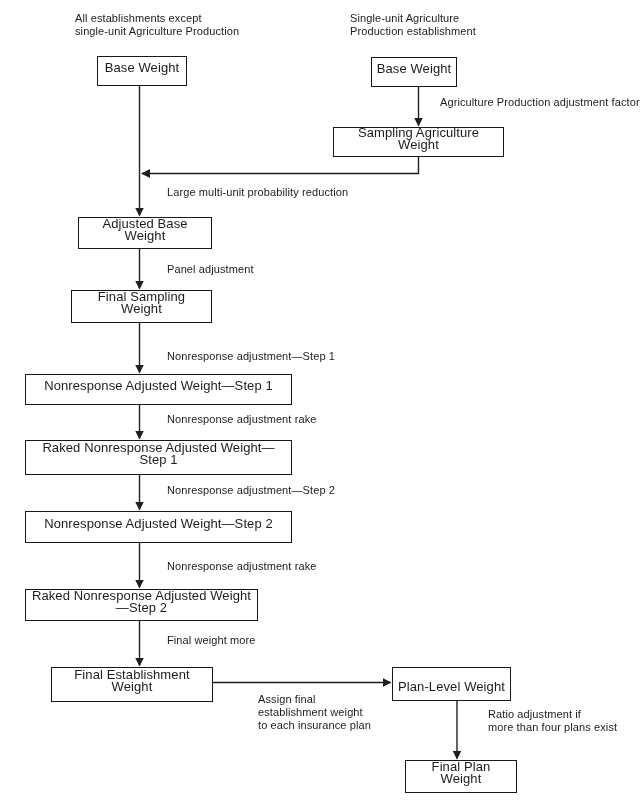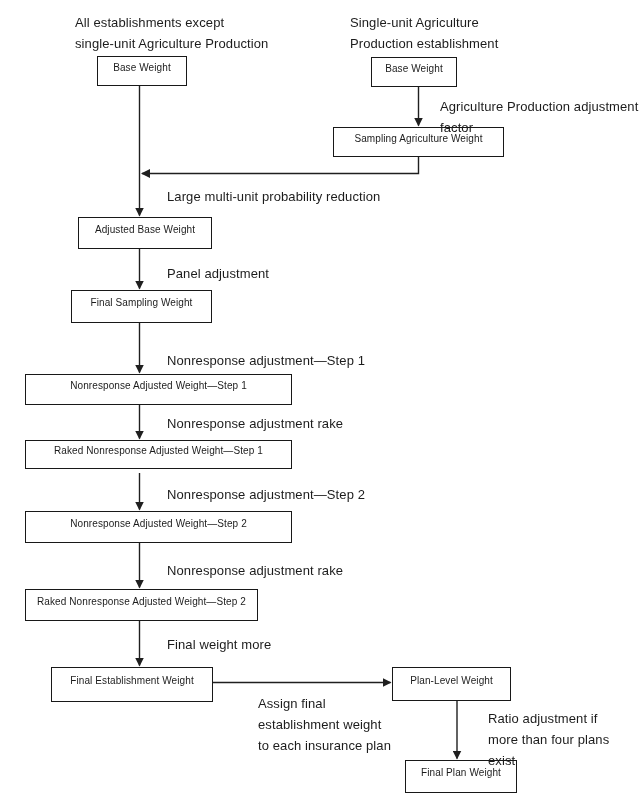--- a/index.html
+++ b/index.html
@@ -25,30 +25,30 @@
   }
   .node {
     position: absolute;
     box-sizing: border-box;
     border: 1.4px solid #181818;
     background: #ffffff;
     display: flex;
     align-items: center;
     justify-content: center;
     padding: 0 4px 7px 4px;
-    font-size: 10px;
+    font-size: 13px;
     letter-spacing: 0.1px;
     text-align: center;
     line-height: 12px;
   }
   .flow-label {
     position: absolute;
-    font-size: 13px;
+    font-size: 11px;
     letter-spacing: 0.1px;
-    line-height: 21px;
+    line-height: 13px;
     white-space: pre-line;
   }
 </style>
 </head>
 <body>
 
 <div class="canvas">
 
   <svg class="connector-layer" width="640" height="803" viewBox="0 0 640 803" xmlns="http://www.w3.org/2000/svg">
     <defs>
@@ -87,33 +87,33 @@
   </div>
   <div class="node" style="left:78px; top:217px; width:134px; height:32px;">
     <span>Adjusted Base Weight</span>
   </div>
   <div class="node" style="left:71px; top:290px; width:141px; height:33px;">
     <span>Final Sampling Weight</span>
   </div>
   <div class="node" style="left:25px; top:374px; width:267px; height:31px;">
     <span>Nonresponse Adjusted Weight—Step 1</span>
   </div>
-  <div class="node" style="left:25px; top:440px; width:267px; height:29px;">
+  <div class="node" style="left:25px; top:440px; width:267px; height:35px;">
     <span>Raked Nonresponse Adjusted Weight—Step 1</span>
   </div>
   <div class="node" style="left:25px; top:511px; width:267px; height:32px;">
     <span>Nonresponse Adjusted Weight—Step 2</span>
   </div>
   <div class="node" style="left:25px; top:589px; width:233px; height:32px;">
     <span>Raked Nonresponse Adjusted Weight—Step 2</span>
   </div>
   <div class="node" style="left:51px; top:667px; width:162px; height:35px;">
     <span>Final Establishment Weight</span>
   </div>
-  <div class="node" style="left:392px; top:667px; width:119px; height:34px;">
+  <div class="node" style="left:392px; top:667px; width:119px; height:34px;align-items:flex-end;">
     <span>Plan-Level Weight</span>
   </div>
   <div class="node" style="left:405px; top:760px; width:112px; height:33px;">
     <span>Final Plan Weight</span>
   </div>
 
   <div class="flow-label" style="left:440px; top:96px;">Agriculture Production adjustment factor</div>
   <div class="flow-label" style="left:167px; top:186px;">Large multi-unit probability reduction</div>
   <div class="flow-label" style="left:167px; top:263px;">Panel adjustment</div>
   <div class="flow-label" style="left:167px; top:338px;margin-top:12px;">Nonresponse adjustment—Step 1</div>

